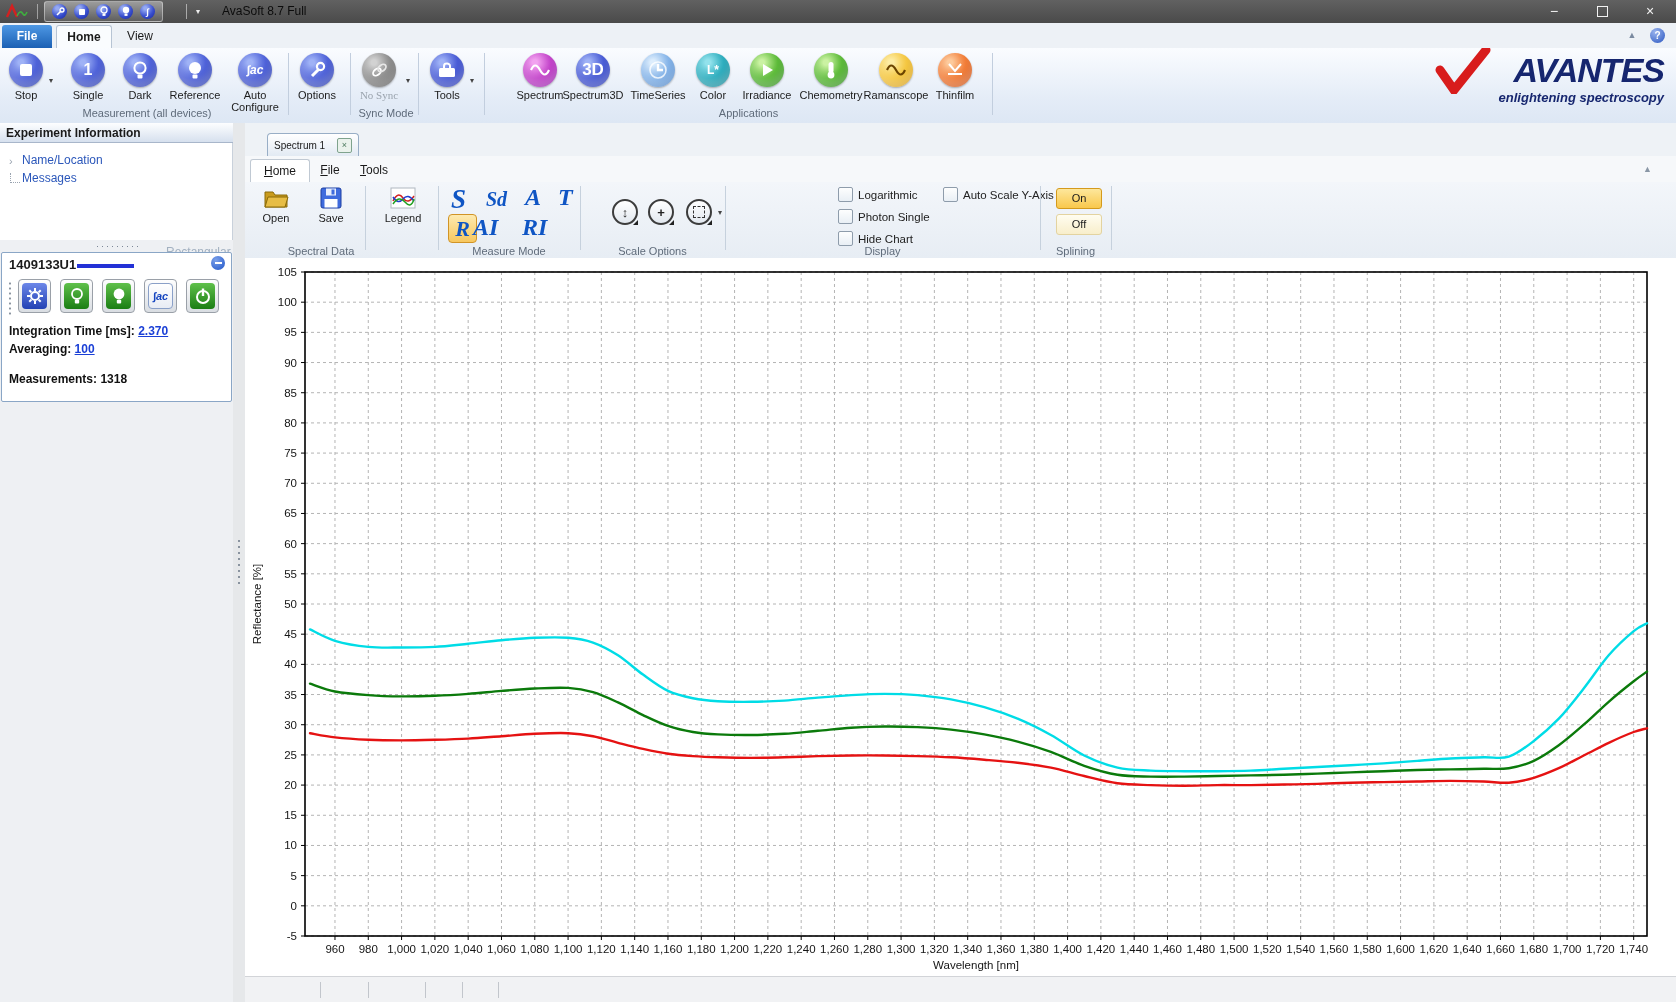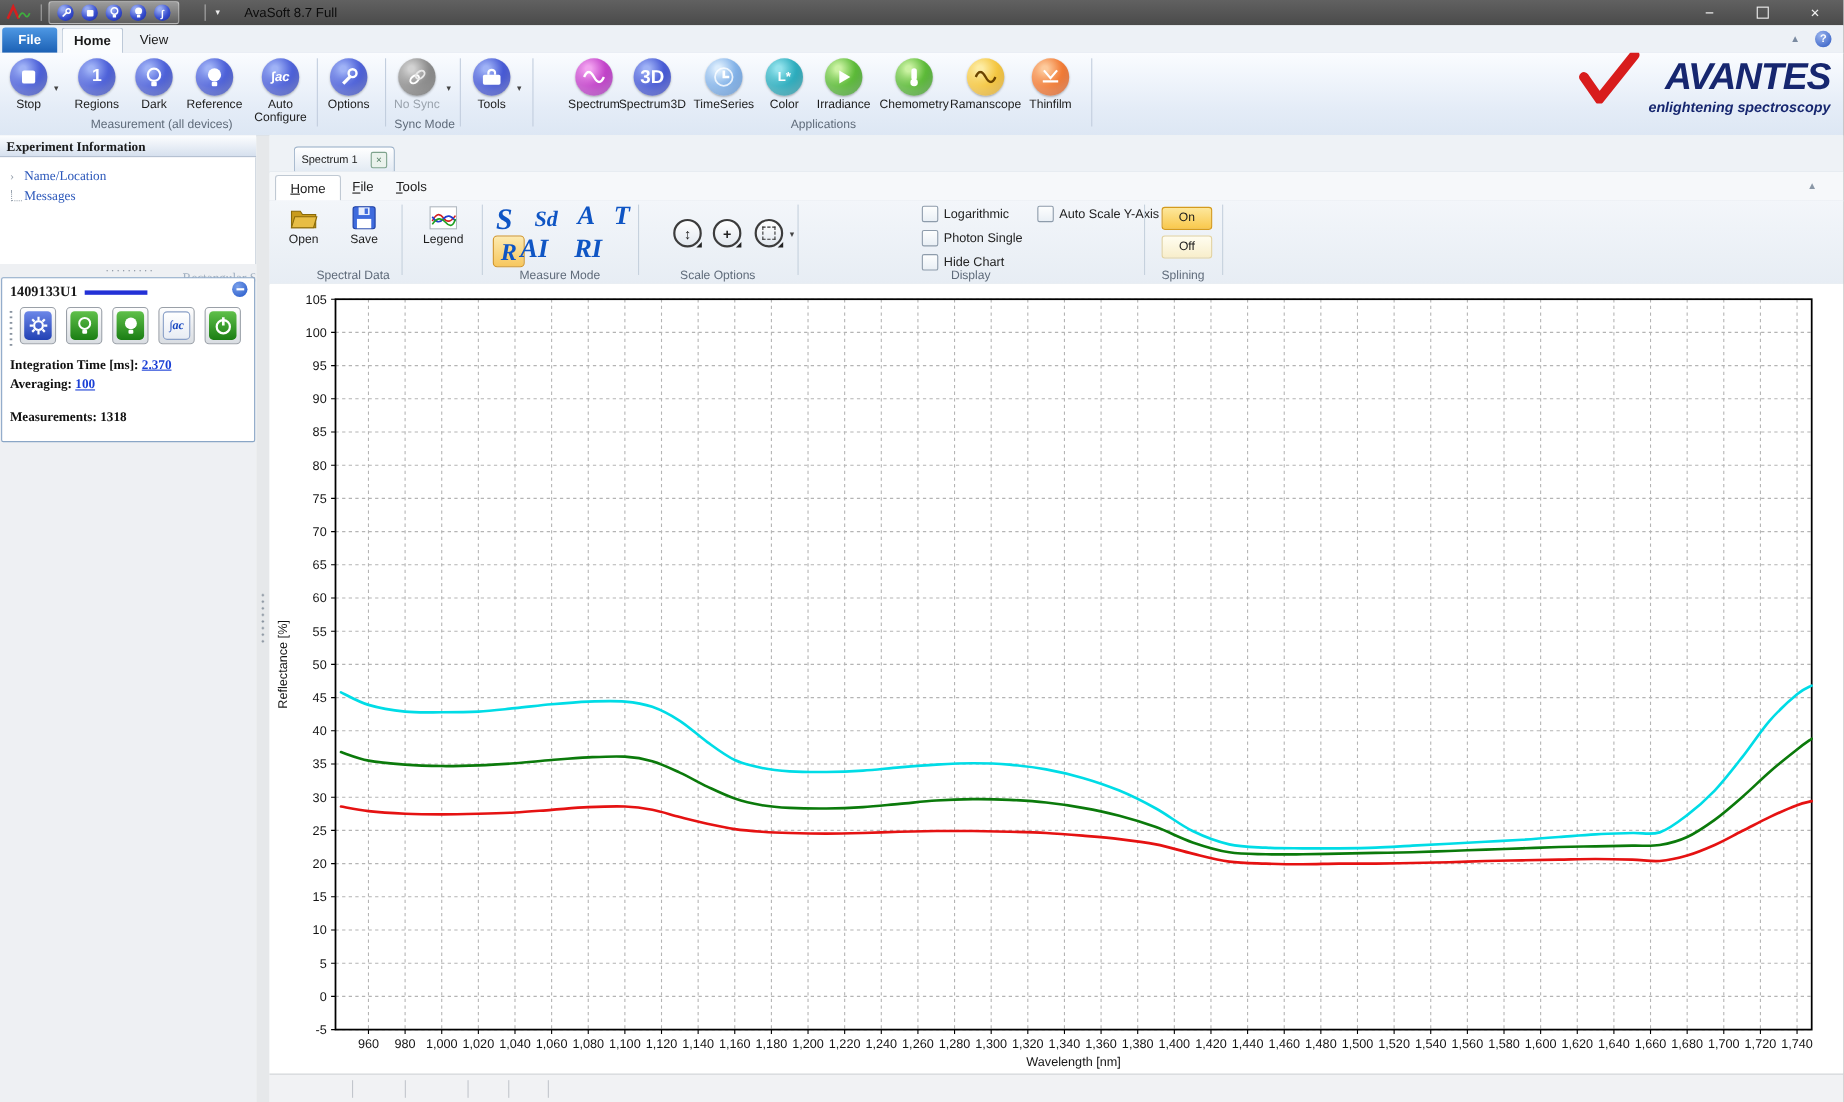--- a/index.html
+++ b/index.html
@@ -34,21 +34,21 @@
   #ribbon-collapse{position:absolute;left:1624px;top:7px;width:16px;height:12px;color:#7a8aa0;font-size:9px;text-align:center;}
   #help-ic{position:absolute;left:1650px;top:5px;width:15px;height:15px;border-radius:50%;
     background:radial-gradient(circle at 35% 28%,#9ab4ee,#2a56c0);color:#fff;font-size:10px;font-weight:bold;
     display:flex;align-items:center;justify-content:center;}
 
   
   #ribbon{position:absolute;left:0;top:48px;width:1676px;height:75px;
     background:linear-gradient(#fafcff,#e4ecf7 68%,#dde7f4);border-bottom:1px solid #b6c3d6;}
   .rbtn{position:absolute;top:5px;display:flex;flex-direction:column;align-items:center;font-size:11px;}
   .rlabel{margin-top:2px;line-height:12px;text-align:center;color:#1c1c1c;}
-  .rbtn.disabled .rlabel{color:#9aa3ad;}
+  .rbtn.disabled .rlabel{color:#9aa3ad;font-family:Liberation Serif, serif;}
   .ci{width:34px;height:34px;border-radius:50%;display:flex;align-items:center;justify-content:center;
     color:#fff;font-weight:bold;box-shadow:inset 0 -7px 9px rgba(255,255,255,.28),0 1px 2px rgba(0,0,0,.3);}
   .ci-blue{background:radial-gradient(circle at 35% 28%,#9fb2f6 8%,#4a5ed8 48%,#1c2e9e);}
   .ci-gray{background:radial-gradient(circle at 35% 28%,#d2d2d2 8%,#8b8b8b 48%,#4b4b4b);}
   .ci-purple{background:radial-gradient(circle at 35% 28%,#f2a2f0 8%,#c13fc8 48%,#8a14a0);}
   .ci-dblue{background:radial-gradient(circle at 35% 28%,#9fb2f6 8%,#4457d4 48%,#1f2ea6);}
   .ci-lblue{background:radial-gradient(circle at 35% 28%,#dcedfd 8%,#82b2e8 48%,#3a74ba);}
   .ci-teal{background:radial-gradient(circle at 35% 28%,#92e2ec 8%,#28abbc 48%,#077686);}
   .ci-green{background:radial-gradient(circle at 35% 28%,#caf2a2 8%,#59b934 48%,#1e7b0e);}
   .ci-yellow{background:radial-gradient(circle at 35% 28%,#fdeca4 8%,#f4c53c 48%,#c98e09);}
@@ -57,21 +57,21 @@
   .gdiv{position:absolute;top:5px;height:62px;width:1px;background:#c2cede;}
   .glabel{position:absolute;top:59px;font-size:11px;color:#5f6b7a;text-align:center;}
   .rcaret{position:absolute;font-size:8px;color:#444;}
   #brand{position:absolute;right:12px;top:4px;width:280px;text-align:right;}
   #brand-name{font-size:34px;line-height:36px;font-weight:bold;font-style:italic;color:#16266f;
     font-family:"Liberation Sans",sans-serif;letter-spacing:-1px;}
   #brand-check{position:absolute;right:172px;top:-4px;}
   #brand-tag{font-size:13px;font-weight:bold;font-style:italic;color:#16266f;margin-top:2px;}
 
   
-  #left-col{position:absolute;left:0;top:123px;width:233px;height:879px;background:#eef0f3;font-family:Liberation Serif, serif;}
+  #left-col{position:absolute;left:0;top:123px;width:233px;height:879px;background:#eef0f3;}
   #exp-header{position:absolute;left:0;top:0;width:233px;height:20px;
     background:linear-gradient(#fdfeff,#d6e0ee);border-bottom:1px solid #a8b6ca;
     font-weight:bold;line-height:20px;padding-left:6px;box-sizing:border-box;}
   #exp-tree{position:absolute;left:0;top:20px;width:232px;height:97px;background:#fff;border-right:1px solid #c9d1db;}
   .tree-item{position:absolute;left:22px;color:#2b57ba;font-size:12px;}
   .tree-exp{position:absolute;left:9px;color:#9aa4b0;font-size:11px;}
   .tree-conn{position:absolute;left:10px;width:9px;height:9px;border-left:1px dotted #9aa4b0;border-bottom:1px dotted #9aa4b0;}
   #hgrip{position:absolute;left:96px;top:120px;letter-spacing:2px;color:#6a7686;font-size:9px;line-height:6px;}
   #bg-clip-text{position:absolute;left:166px;top:122px;color:#a2b0c0;font-size:12px;white-space:nowrap;overflow:hidden;width:66px;}
 
@@ -201,21 +201,21 @@
   <div id="ribbon">
     <div class="rbtn" style="left:6px;width:40px">
       <span class="ci ci-blue">
           <span class="stop-sq"></span>
         </span>
       <span class="rlabel">Stop</span>
     </div>
     <span class="rcaret" style="left:49px;top:28px">▾</span>
     <div class="rbtn" style="left:66px;width:44px">
       <span class="ci ci-blue" style="font-size:16px">1</span>
-      <span class="rlabel">Regions</span>
+      <span class="rlabel">Single</span>
     </div>
     <div class="rbtn" style="left:118px;width:44px">
       <span class="ci ci-blue">
         <svg width="18" height="20">
             <circle cx="9" cy="8" r="5.6" fill="none" stroke="#fff" stroke-width="2"></circle>
             <rect x="6.5" y="14.4" width="5" height="4" rx="1" fill="#fff"></rect>
           </svg>
       </span>
       <span class="rlabel">Dark</span>
     </div>

